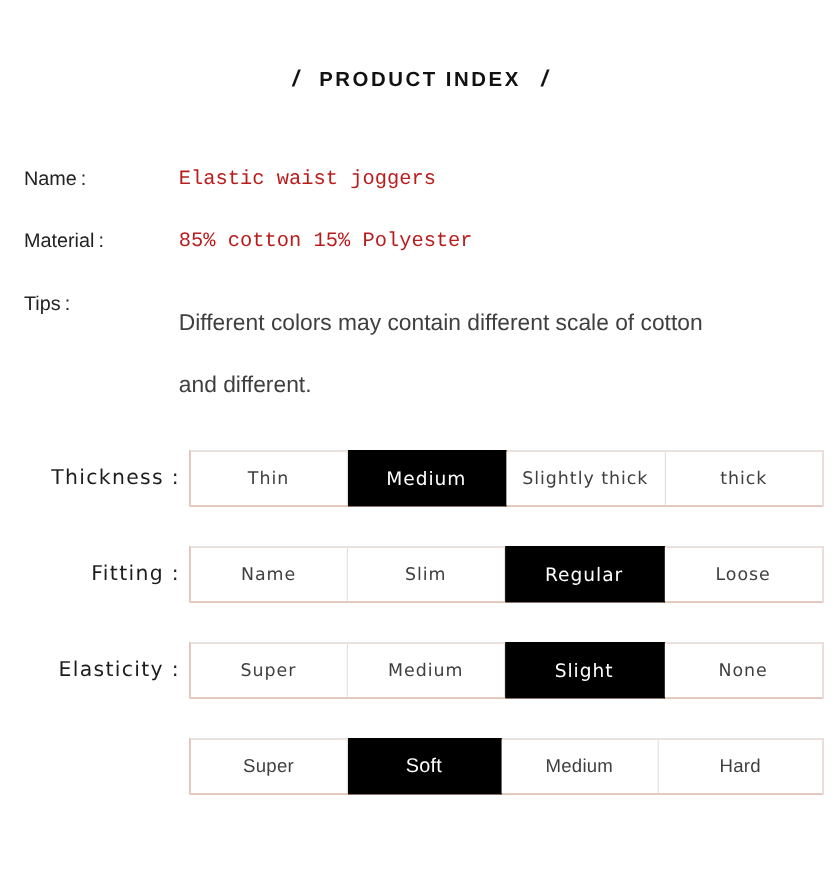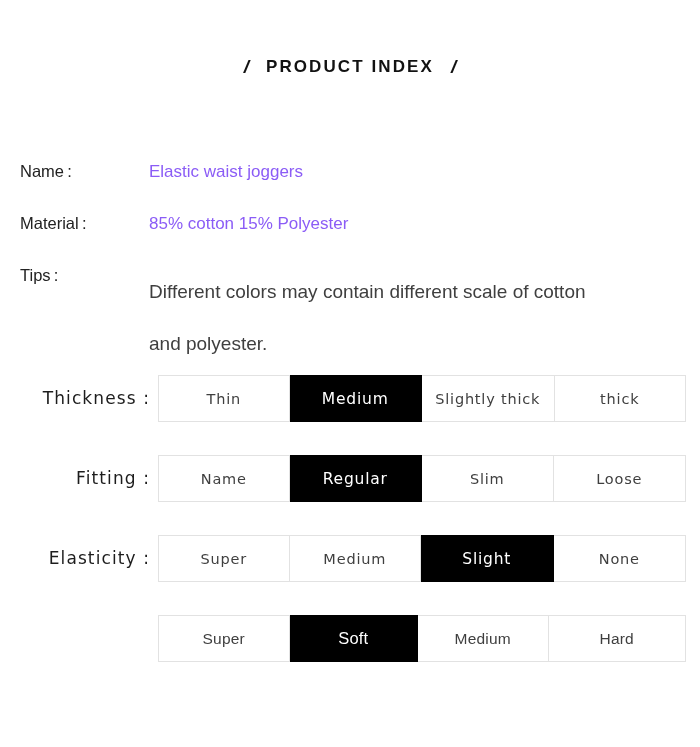--- a/index.html
+++ b/index.html
@@ -41,44 +41,44 @@
     font-weight: 700;
     color: #121212;
     letter-spacing: 2.1px;
     margin: 0 17px;
     vertical-align: middle;
   }
 
   
   .info-block {
     position: absolute;
-    top: 162px;
+    top: 140px;
     left: 0;
     width: 700px;
   }
   .info-row {
     position: relative;
     height: 52px;
   }
   .info-label {
     position: absolute;
     left: 20px;
     top: 0;
     font-family: "Liberation Sans", sans-serif;
     font-size: 16.5px;
     color: #222222;
     white-space: nowrap;
   }
   .info-value {
     position: absolute;
     left: 149px;
     top: 0;
-    font-family: Liberation Sans, sans-serif;
+    font-family: Liberation Mono, monospace;
     font-size: 17px;
-    color: #8b5cf6;
+    color: #b91c1c;
     white-space: nowrap;
   }
   .info-value-wrap {
     position: absolute;
     left: 149px;
     top: 0;
     width: 530px;
     font-family: "Liberation Sans", sans-serif;
     font-size: 19px;
     color: #3f3f3f;
@@ -174,21 +174,21 @@
 
   <div class="info-row">
     <span class="info-label">Material :</span>
     <span class="info-value">85% cotton 15% Polyester</span>
   </div>
 
   <div class="info-row">
     <span class="info-label">Tips :</span>
     <span class="info-value-wrap">
       <span class="ln">Different colors may contain different scale of cotton</span>
-      <span class="ln">and polyester.</span>
+      <span class="ln">and different.</span>
     </span>
   </div>
 
 </div>
 
 <div class="attr-block">
 
   <div class="attr-row">
     <div class="attr-label">Thickness :</div>
     <div class="attr-cells">
@@ -196,22 +196,22 @@
       <div class="attr-cell selected" style="width:133px">Medium</div>
       <div class="attr-cell" style="width:133px">Slightly thick</div>
       <div class="attr-cell" style="width:131px">thick</div>
     </div>
   </div>
 
   <div class="attr-row">
     <div class="attr-label">Fitting    :</div>
     <div class="attr-cells">
       <div class="attr-cell" style="width:131px">Name</div>
+      <div class="attr-cell" style="width:132px">Slim</div>
       <div class="attr-cell selected" style="width:133px">Regular</div>
-      <div class="attr-cell" style="width:132px">Slim</div>
       <div class="attr-cell" style="width:132px">Loose</div>
     </div>
   </div>
 
   <div class="attr-row">
     <div class="attr-label">Elasticity :</div>
     <div class="attr-cells">
       <div class="attr-cell" style="width:131px">Super</div>
       <div class="attr-cell" style="width:132px">Medium</div>
       <div class="attr-cell selected" style="width:133px">Slight</div>

